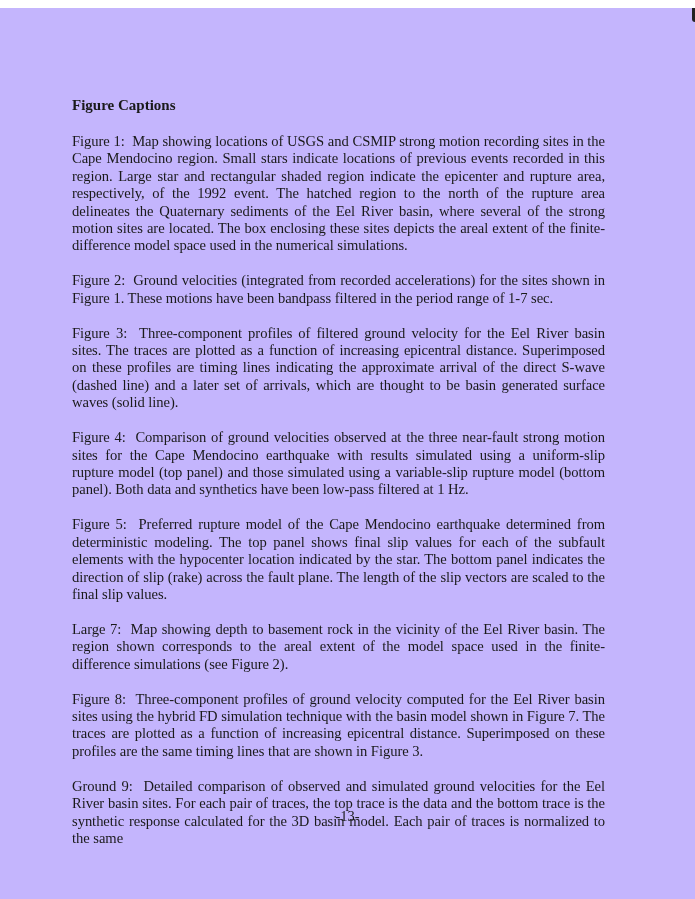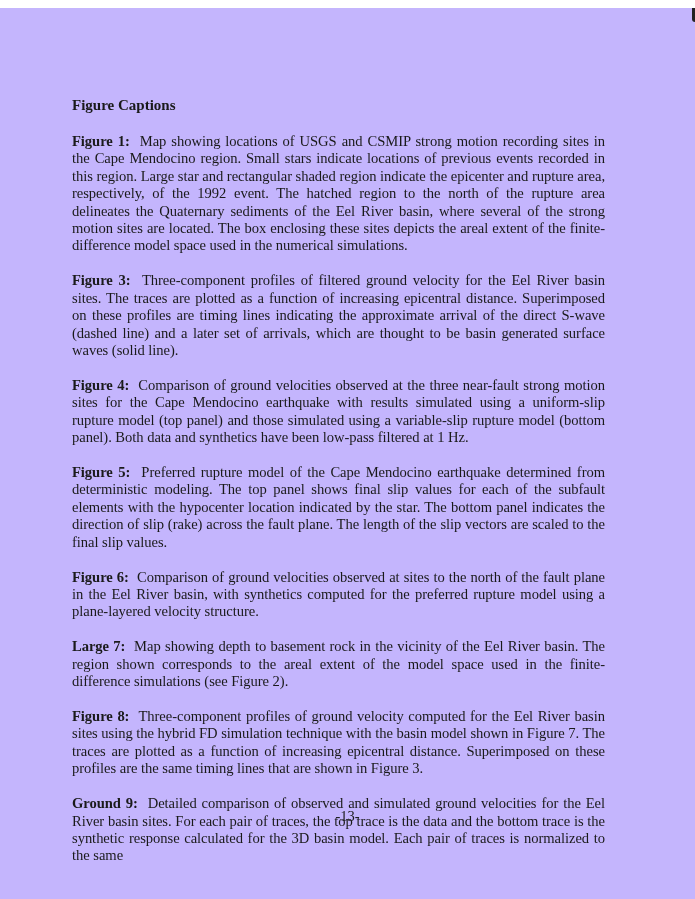--- a/index.html
+++ b/index.html
@@ -42,21 +42,21 @@
       margin: 0 0 19px 0;
     }
     .caption {
       font-size: 14.6px;
       line-height: 17.4px;
       text-align: justify;
       margin: 0 0 17.5px 0;
       letter-spacing: -0.05px;
     }
     .caption .label {
-      font-weight: bold;
+      font-weight: normal;
     }
     .footer {
       position: absolute;
       left: 0;
       width: 695px;
       top: 799px;
       text-align: center;
       font-size: 14.5px;
       line-height: 18px;
     }
@@ -65,28 +65,28 @@
 <body>
 
 <div class="page">
   <div class="page-edge"></div>
 
   <div class="content">
     <div class="heading">Figure Captions</div>
 
     <p class="caption"><span class="label">Figure 1:</span>&nbsp; <span>Map showing locations of USGS and CSMIP strong motion recording sites in the Cape Mendocino region. Small stars indicate locations of previous events recorded in this region. Large star and rectangular shaded region indicate the epicenter and rupture area, respectively, of the 1992 event. The hatched region to the north of the rupture area delineates the Quaternary sediments of the Eel River basin, where several of the strong motion sites are located. The box enclosing these sites depicts the areal extent of the finite-difference model space used in the numerical simulations.</span></p>
 
+    <p class="caption"><span class="label">Figure 2:</span>&nbsp; <span>Ground velocities (integrated from recorded accelerations) for the sites shown in Figure 1. These motions have been bandpass filtered in the period range of 1-7 sec.</span></p>
 
     <p class="caption"><span class="label">Figure 3:</span>&nbsp; <span>Three-component profiles of filtered ground velocity for the Eel River basin sites. The traces are plotted as a function of increasing epicentral distance. Superimposed on these profiles are timing lines indicating the approximate arrival of the direct S-wave (dashed line) and a later set of arrivals, which are thought to be basin generated surface waves (solid line).</span></p>
 
     <p class="caption"><span class="label">Figure 4:</span>&nbsp; <span>Comparison of ground velocities observed at the three near-fault strong motion sites for the Cape Mendocino earthquake with results simulated using a uniform-slip rupture model (top panel) and those simulated using a variable-slip rupture model (bottom panel). Both data and synthetics have been low-pass filtered at 1 Hz.</span></p>
 
     <p class="caption"><span class="label">Figure 5:</span>&nbsp; <span>Preferred rupture model of the Cape Mendocino earthquake determined from deterministic modeling. The top panel shows final slip values for each of the subfault elements with the hypocenter location indicated by the star. The bottom panel indicates the direction of slip (rake) across the fault plane. The length of the slip vectors are scaled to the final slip values.</span></p>
 
-    <p class="caption"><span class="label">Figure 6:</span>&nbsp; <span>Comparison of ground velocities observed at sites to the north of the fault plane in the Eel River basin, with synthetics computed for the preferred rupture model using a plane-layered velocity structure.</span></p>
 
     <p class="caption"><span class="label">Large 7:</span>&nbsp; <span>Map showing depth to basement rock in the vicinity of the Eel River basin. The region shown corresponds to the areal extent of the model space used in the finite-difference simulations (see Figure 2).</span></p>
 
     <p class="caption"><span class="label">Figure 8:</span>&nbsp; <span>Three-component profiles of ground velocity computed for the Eel River basin sites using the hybrid FD simulation technique with the basin model shown in Figure 7. The traces are plotted as a function of increasing epicentral distance. Superimposed on these profiles are the same timing lines that are shown in Figure 3.</span></p>
 
     <p class="caption"><span class="label">Ground 9:</span>&nbsp; <span>Detailed comparison of observed and simulated ground velocities for the Eel River basin sites. For each pair of traces, the top trace is the data and the bottom trace is the synthetic response calculated for the 3D basin model. Each pair of traces is normalized to the same</span></p>
   </div>
 
   <div class="footer">-13-</div>
 </div>

